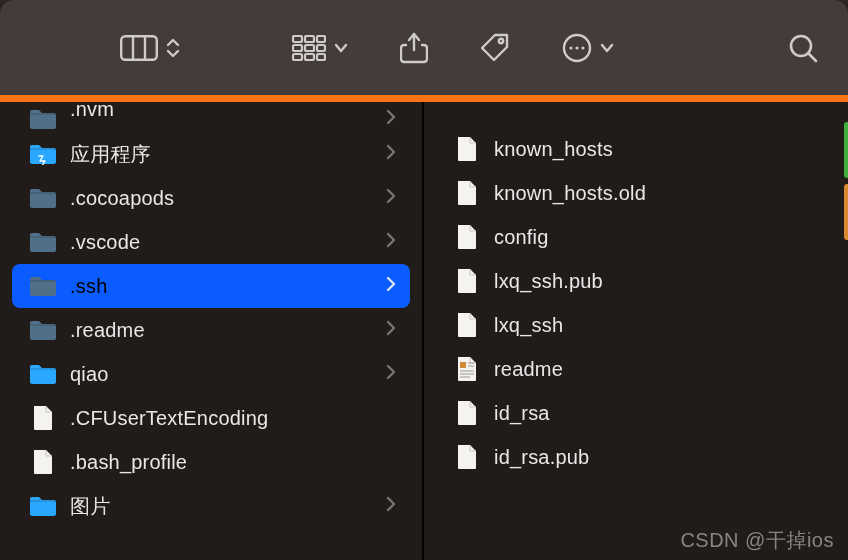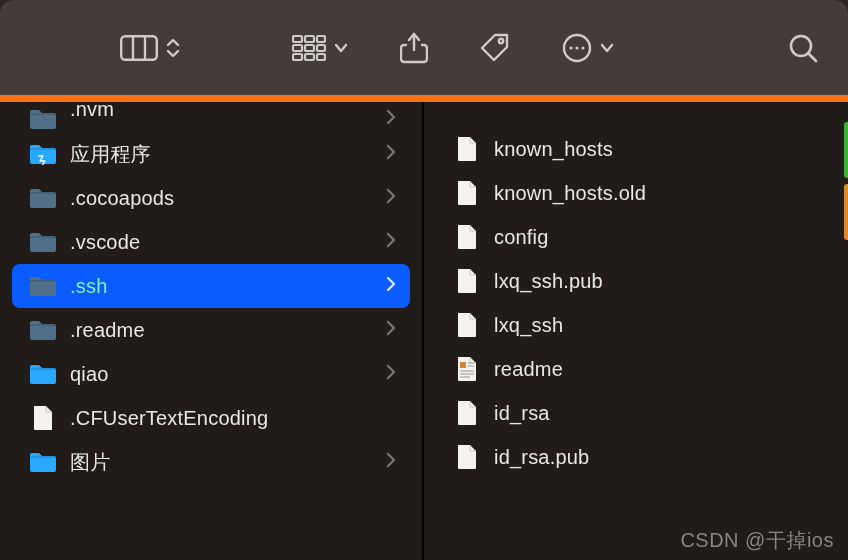--- a/index.html
+++ b/index.html
@@ -40,21 +40,21 @@
     height: 44px;
     display: flex;
     align-items: center;
     padding-left: 58px;
     padding-right: 14px;
     margin: 0 12px;
     border-radius: 8px;
     gap: 12px;
     position: relative;
   }
-  .row.sel { background: #0a5cff; color: #86efac; gap: 15px; }
+  .row.sel { background: #0a5cff; color: #000000; gap: 15px; }
   .row .name { flex: 1; font-size: 20px; letter-spacing: .2px; }
   .row .chev { color: #7a7470; }
   .row.sel .chev { color: #d8e4ff; }
   .icon-holder { position: absolute; left: 14px; width: 34px; display:flex; justify-content:center; }
   .cut-top .name { transform: translateY(-10px); }
   .cut-top { height: 26px; }
   .folder { width: 28px; height: 22px; }
   .doc { width: 22px; height: 26px; }
   .watermark {
     position: absolute;
@@ -233,20 +233,30 @@
           <svg class="doc" viewBox="0 0 22 26">
     <path d="M2 1 h12 l6 6 v17 a1 1 0 0 1 -1 1 H3 a1 1 0 0 1 -1 -1 Z" fill="#f4f3f0"></path>
     <path d="M14 1 v6 h6" fill="none" stroke="#c8c6c2" stroke-width="1"></path>
 
   </svg>
         </div>
         <span class="name">.CFUserTextEncoding</span>
       </div>
       <div class="row">
         <div class="icon-holder">
+          <svg class="doc" viewBox="0 0 22 26">
+    <path d="M2 1 h12 l6 6 v17 a1 1 0 0 1 -1 1 H3 a1 1 0 0 1 -1 -1 Z" fill="#f4f3f0"></path>
+    <path d="M14 1 v6 h6" fill="none" stroke="#c8c6c2" stroke-width="1"></path>
+
+  </svg>
+        </div>
+        <span class="name">.bash_profile</span>
+      </div>
+      <div class="row">
+        <div class="icon-holder">
           <svg class="folder" viewBox="0 0 28 22">
     <path d="M1 4 a2 2 0 0 1 2 -2 h7 l3 3 h12 a2 2 0 0 1 2 2 v12 a2 2 0 0 1 -2 2 H3 a2 2 0 0 1 -2 -2 Z" fill="#2aa8ff"></path>
     <path d="M1 6 h26" stroke="rgba(0,0,0,.25)" stroke-width="1"></path>
 
   </svg>
         </div>
         <span class="name">图片</span>
         <span class="chev"><svg width="10" height="16" viewBox="0 0 10 16" fill="none" stroke="#7a7470" stroke-width="2.4" stroke-linecap="round" stroke-linejoin="round">
             <polyline points="2,2 8,8 2,14"></polyline>
           </svg></span>

